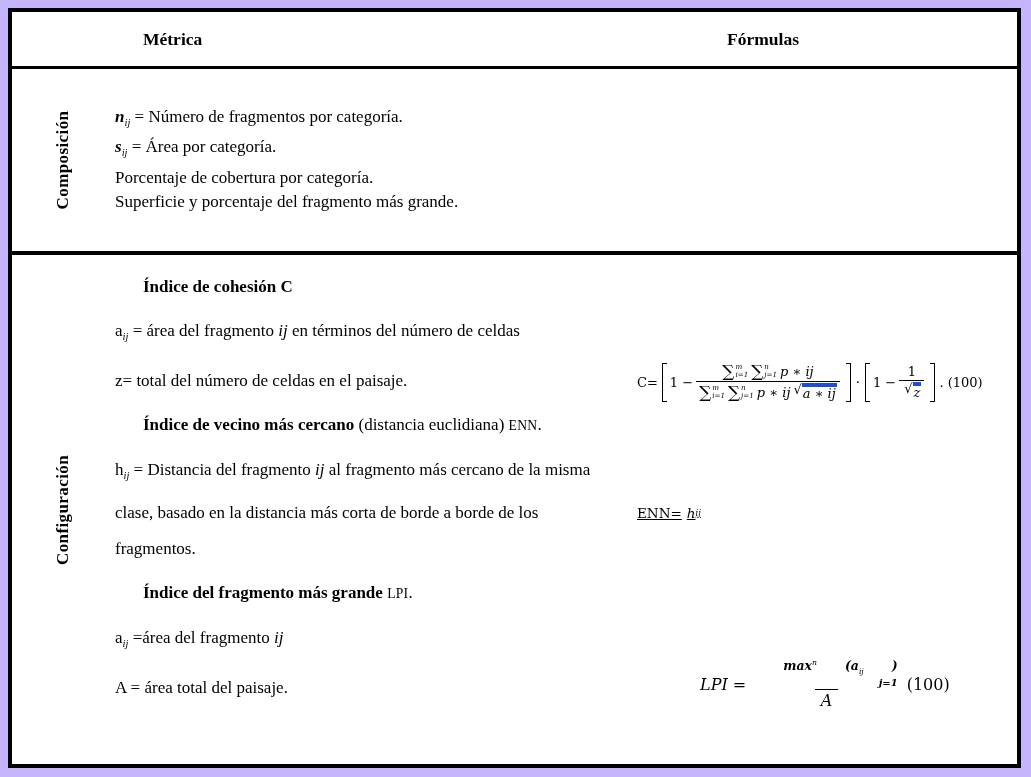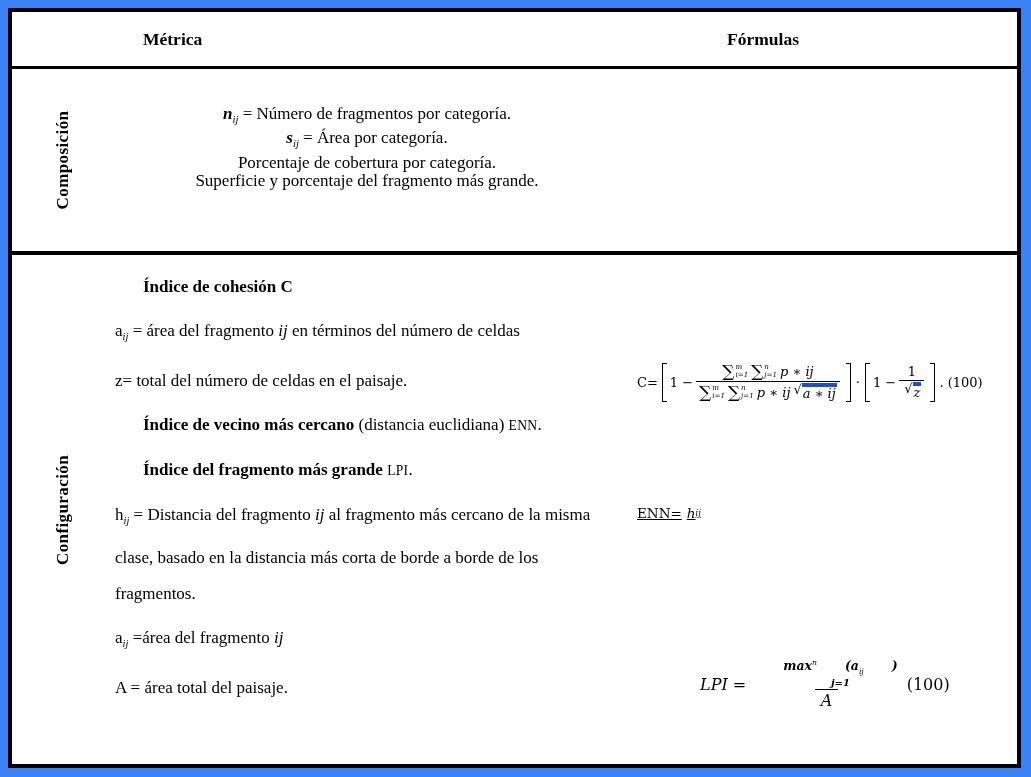--- a/index.html
+++ b/index.html
@@ -1,32 +1,32 @@
 <!DOCTYPE html>
 <html><head>
 <meta charset="utf-8">
 <style>
   * { box-sizing: border-box; }
   html,body { margin:0; padding:0; background:#ffffff; }
   body { font-family:"Liberation Serif", serif; color:#000; }
-  .page { position:relative; width:1031px; height:777px; background:#3b82f6; overflow:hidden; }
+  .page { position:relative; width:1031px; height:777px; background:#c4b5fd; overflow:hidden; }
   .table { position:absolute; left:8px; top:8px; width:1013px; height:760px;
            border:4px solid #000; display:flex; flex-direction:column; background:#fff; }
   .row { display:flex; }
   .hdr { height:57px; border-bottom:3px solid #000; }
   .sec1 { height:186px; border-bottom:4px solid #000; }
   .sec2 { flex:1; }
   .c-label { width:103px; display:flex; align-items:center; justify-content:center; flex:none; }
   .vlabel { transform:rotate(-90deg); white-space:nowrap; font-weight:bold; font-size:17px; letter-spacing:0.4px; }
   .c-metric { width:512px; flex:none; padding-right:8px; font-size:17px; }
   .c-formula { flex:1; position:relative; }
   .hdr .c-metric { display:flex; align-items:center; padding-left:28px; font-weight:bold; font-size:17.5px; }
   .hdr .c-formula { display:flex; align-items:center; padding-left:100px; font-weight:bold; font-size:17.5px; }
   .sec1 .c-metric { padding-top:36px; }
-  .line { line-height:18px;text-align:center; }
+  .line { line-height:24px; }
   .sec2 .c-metric { padding-top:14px; }
   .para { line-height:36px; margin:0 0 8px 0; }
   sub { font-size:0.62em; }
   .st-b { font-weight:bold;margin-left:28px; }
   .st-i { font-style:italic; }
   .st-bi { font-weight:bold; font-style:italic; }
   sub.st-isub { font-style:italic; }
   .st-sc { font-size:0.8em; letter-spacing:0.3px;margin-top:32px; }
 
   
@@ -46,21 +46,21 @@
   .sum .lims { display:inline-flex; flex-direction:column; align-items:flex-start;
                font-size:0.55em; line-height:1.15; margin-left:1px; }
   .sqrt { display:inline-flex; align-items:flex-start; margin-left:2px; }
   .sqrt .rad { line-height:1.15; }
   .sqrt .vinc { border-top:4px solid #1d4ed8; line-height:1.15; padding:0 1px; }
   .brk { align-self:stretch; width:5px; flex:none; }
   .brk-l { border-left:1.5px solid #000; border-top:1.5px solid #000; border-bottom:1.5px solid #000; margin:0 3px 0 4px; }
   .brk-r { border-right:1.5px solid #000; border-top:1.5px solid #000; border-bottom:1.5px solid #000; margin:0 4px 0 3px; }
   .cd { margin:0 1px; }
   .f-enn .eq { margin-right:5px; }
-  .maxcol { display:inline-flex; flex-direction:column; align-items:center; font-size:0.78em; line-height:1.15; }
+  .maxcol { display:inline-flex; flex-direction:column; align-items:flex-end; font-size:0.78em; line-height:1.15; }
   .maxrow sup { font-size:0.62em; }
   .maxunder { font-size:0.8em; }
   .f-lpi .frac { margin:0 6px; }
   .f-lpi .den { padding:1px 6px 0; }
 </style>
 </head>
 <body>
 
 <div class="page">
   <div class="table">
@@ -90,22 +90,22 @@
 
     <div class="row sec2">
       <div class="c-label">
         <span class="vlabel">Configuración</span>
       </div>
       <div class="c-metric">
         <div class="para"><span class="st-b">Índice de cohesión C</span></div>
         <div class="para"><span>a</span><sub class="st-isub">ij</sub><span> = área del fragmento </span><span class="st-i">ij</span><span> en términos del número de celdas</span></div>
         <div class="para"><span>z= total del número de celdas en el paisaje.</span></div>
         <div class="para"><span class="st-b">Índice de vecino más cercano</span><span> (distancia euclidiana) </span><span class="st-sc">ENN</span><span>.</span></div>
+        <div class="para"><span>h</span><sub class="st-isub">ij</sub><span> = Distancia del fragmento </span><span class="st-i">ij</span><span> al fragmento más cercano de la misma clase, basado en la distancia más corta de borde a borde de los fragmentos.</span></div>
         <div class="para"><span class="st-b">Índice del fragmento más grande</span><span> </span><span class="st-sc">LPI</span><span>.</span></div>
-        <div class="para"><span>h</span><sub class="st-isub">ij</sub><span> = Distancia del fragmento </span><span class="st-i">ij</span><span> al fragmento más cercano de la misma clase, basado en la distancia más corta de borde a borde de los fragmentos.</span></div>
         <div class="para"><span>a</span><sub class="st-isub">ij</sub><span> =área del fragmento </span><span class="st-i">ij</span></div>
         <div class="para"><span>A = área total del paisaje.</span></div>
       </div>
       <div class="c-formula">
 
         <div class="formula f-cohesion">
           <span class="up">C=</span>
           <span class="brk brk-l"></span>
           <span class="up">1 −</span>
           <span class="frac">

